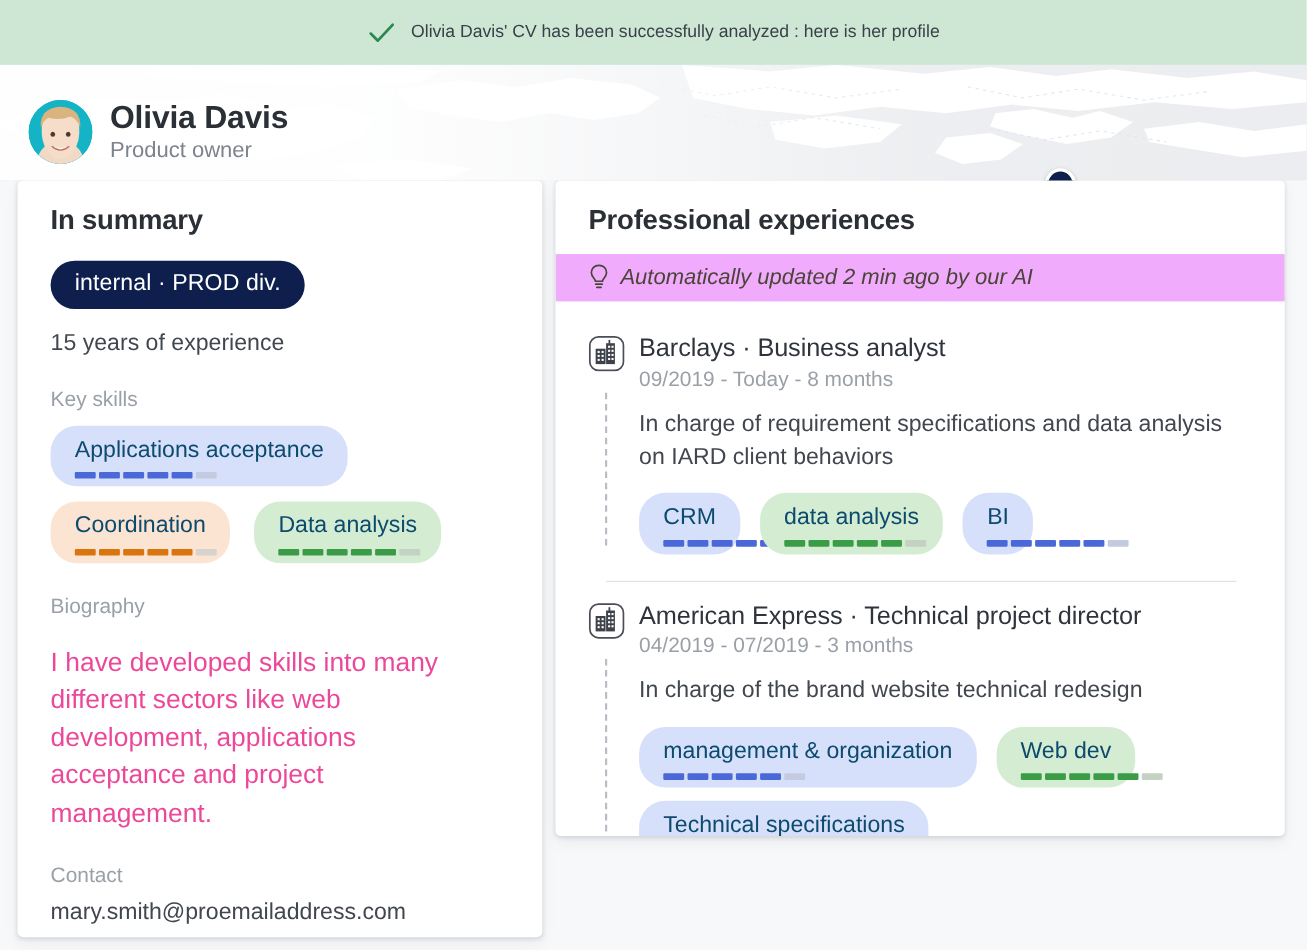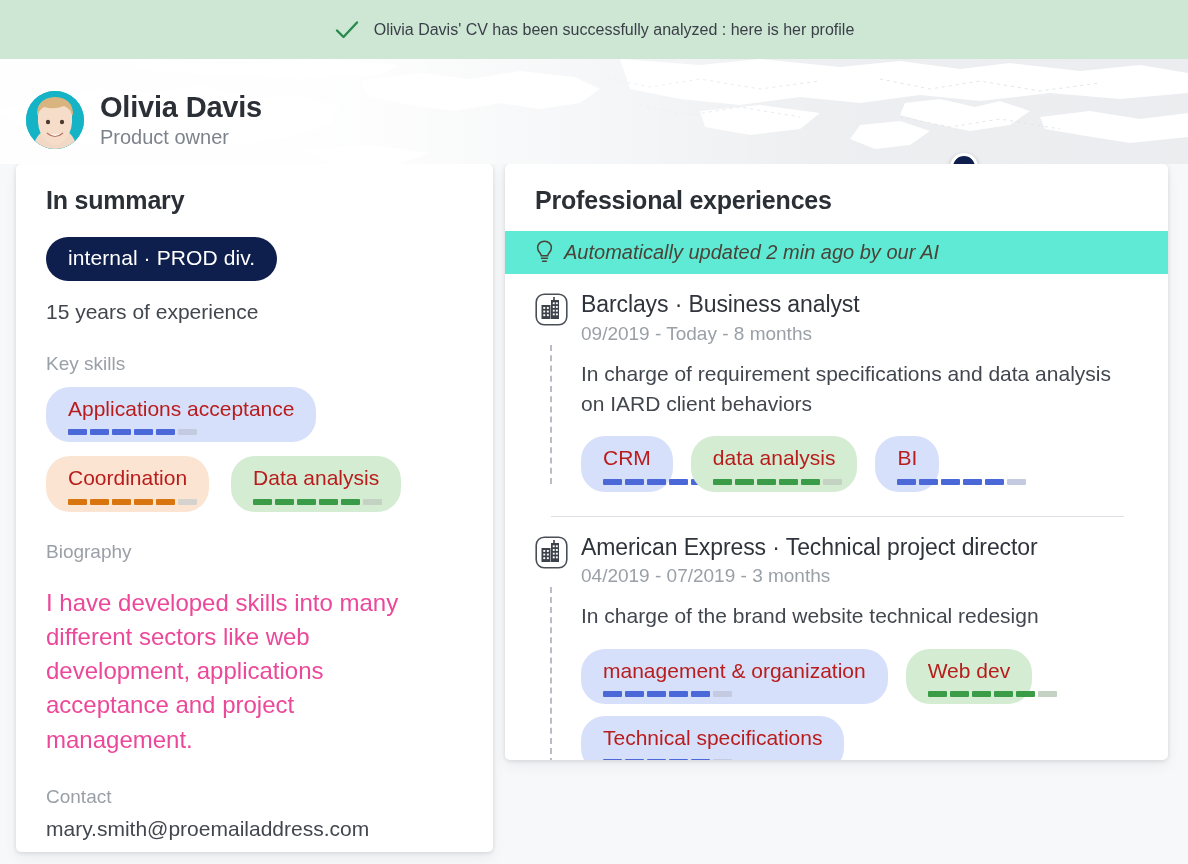--- a/index.html
+++ b/index.html
@@ -155,21 +155,21 @@
     display: flex;
     flex-wrap: wrap;
     gap: 14px 22px;
     margin-top: 12px;
   }
   .chip {
     position: relative;
     border-radius: 24px;
     padding: 9px 22px 20px;
     font-size: 21px;
-    color: #b91c1c;
+    color: #0c4a6e;
     line-height: 1.25;
   }
   .chip-blue  { background: #d7e0fb; }
   .chip-green { background: #d3ecd2; }
   .chip-orange{ background: #fbe4d1; }
 
   .meter {
     position: absolute;
     left: 22px;
     bottom: 7px;
@@ -201,32 +201,32 @@
     margin-top: 9px;
     font-size: 21px;
     color: #42474f;
   }
 
   
   .right-head {
     padding: 22px 0 16px 30px;
   }
   .ai-notice {
-    background: #5eead4;
+    background: #f0abfc;
     display: flex;
     align-items: center;
     gap: 10px;
     padding: 9px 0 10px 30px;
     font-size: 20px;
     font-style: italic;
     color: #4a4438;
   }
   .bulb-icon { width: 19px; height: 24px; flex: 0 0 auto; display:block; }
 
-  .exp-list { padding: 0 22px 0 0; }
+  .exp-list { padding: 12px 22px 0 0; }
 
   .exp-item {
     position: relative;
     padding: 18px 0 0 30px;
   }
   .exp-head {
     display: flex;
     align-items: flex-start;
     gap: 13px;
   }

